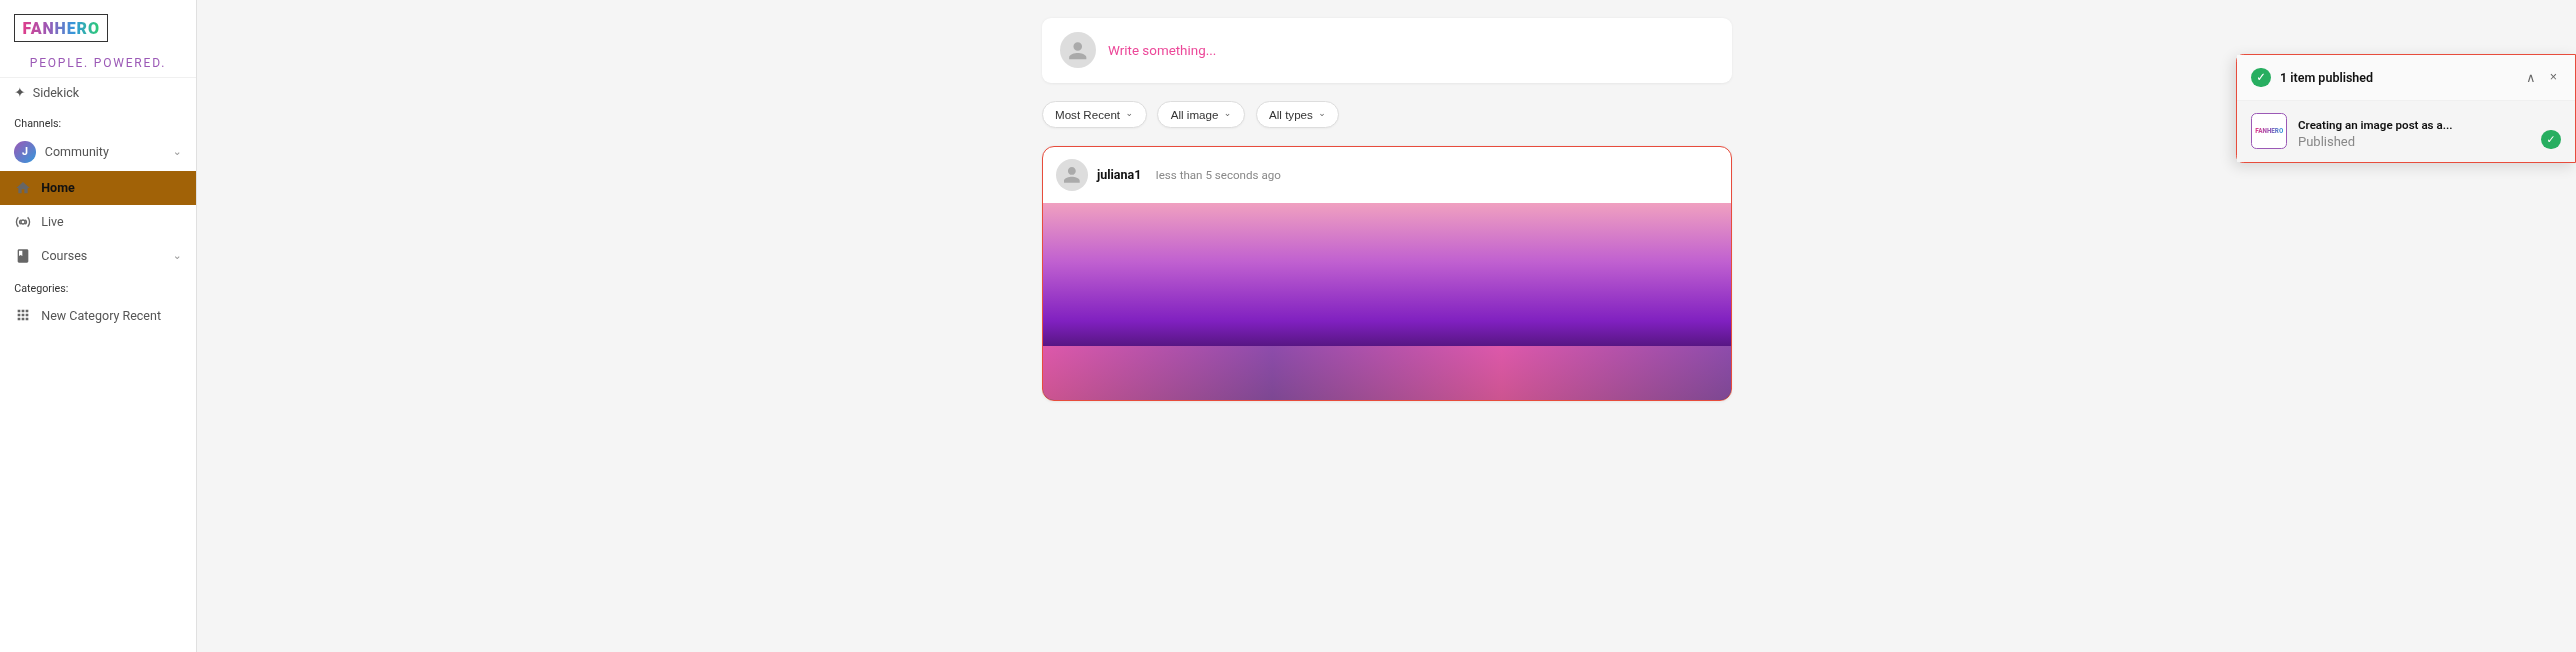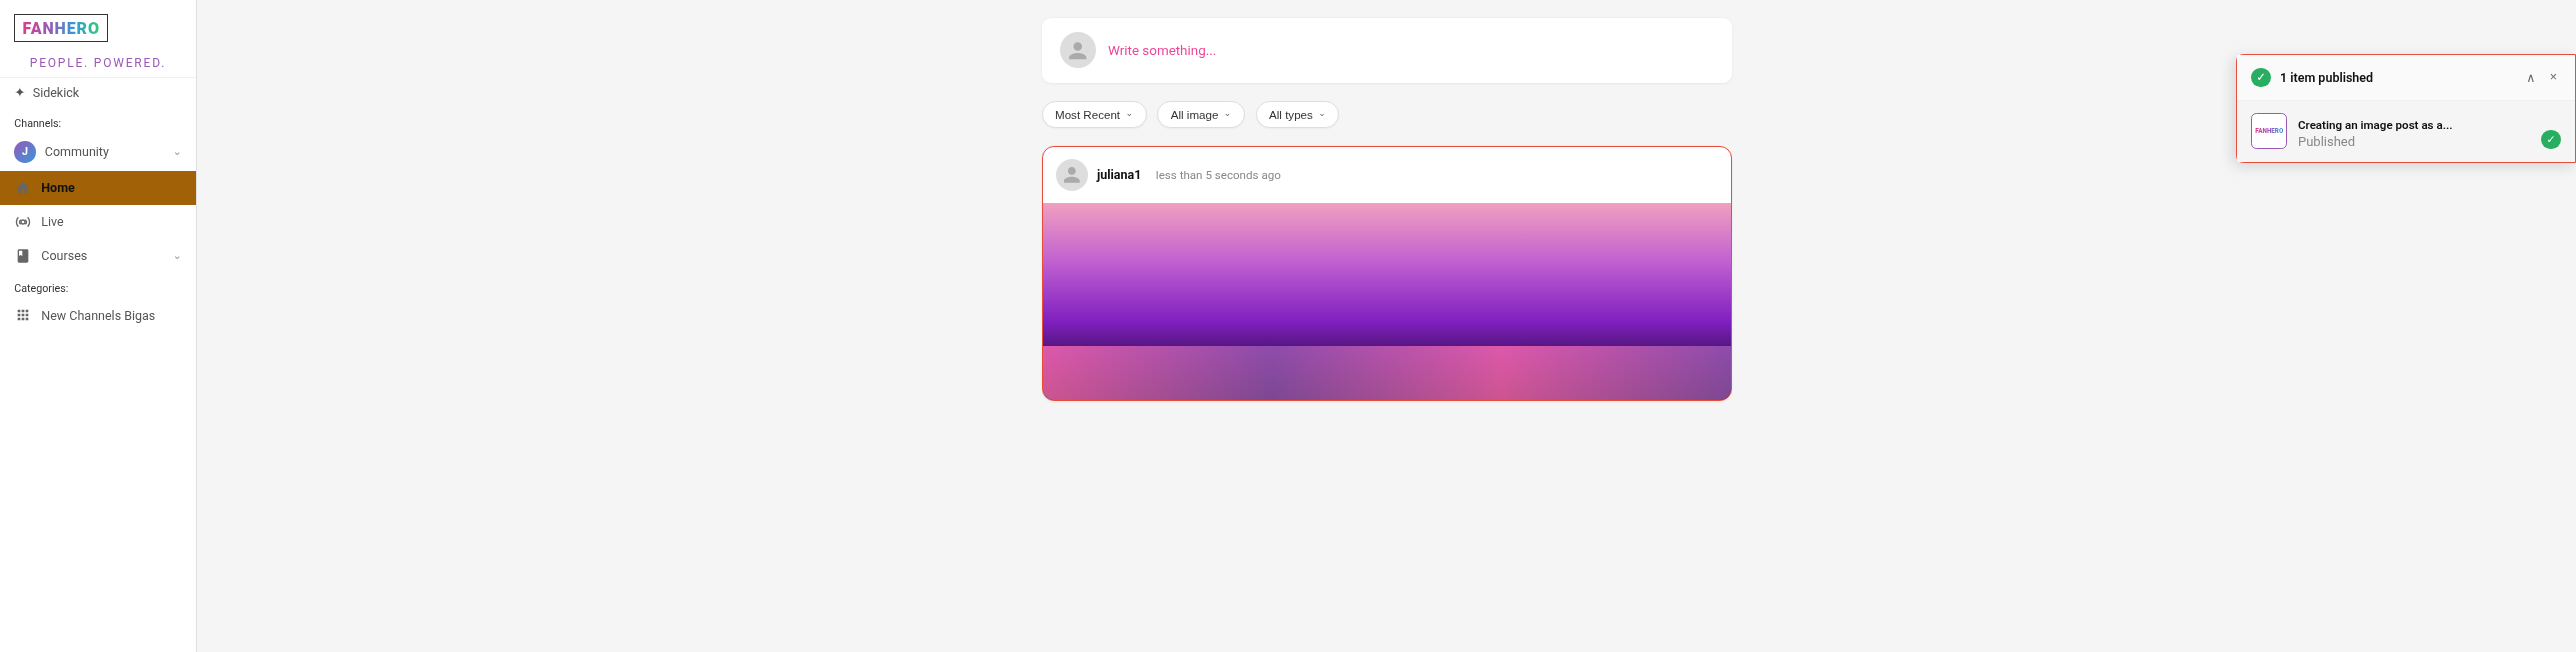--- a/index.html
+++ b/index.html
@@ -428,21 +428,21 @@
   </div>
 
   <div class="section-label">Categories:</div>
 
   <div class="nav-item">
     <div class="nav-icon">
       <svg width="16" height="16" viewBox="0 0 24 24" fill="currentColor">
         <path d="M4 4h4v4H4zm6 0h4v4h-4zm6 0h4v4h-4zM4 10h4v4H4zm6 0h4v4h-4zm6 0h4v4h-4zM4 16h4v4H4zm6 0h4v4h-4zm6 0h4v4h-4z"></path>
       </svg>
     </div>
-    <span>New Channels Bigas</span>
+    <span>New Category Recent</span>
   </div>
 </aside>
 
 <main class="main">
   <div class="content-area">
 
     <div class="write-post-box">
       <div class="avatar-placeholder">
         <svg viewBox="0 0 24 24" fill="#aaa">
           <path d="M12 12c2.7 0 4.8-2.1 4.8-4.8S14.7 2.4 12 2.4 7.2 4.5 7.2 7.2 9.3 12 12 12zm0 2.4c-3.2 0-9.6 1.6-9.6 4.8v2.4h19.2v-2.4c0-3.2-6.4-4.8-9.6-4.8z"></path>

